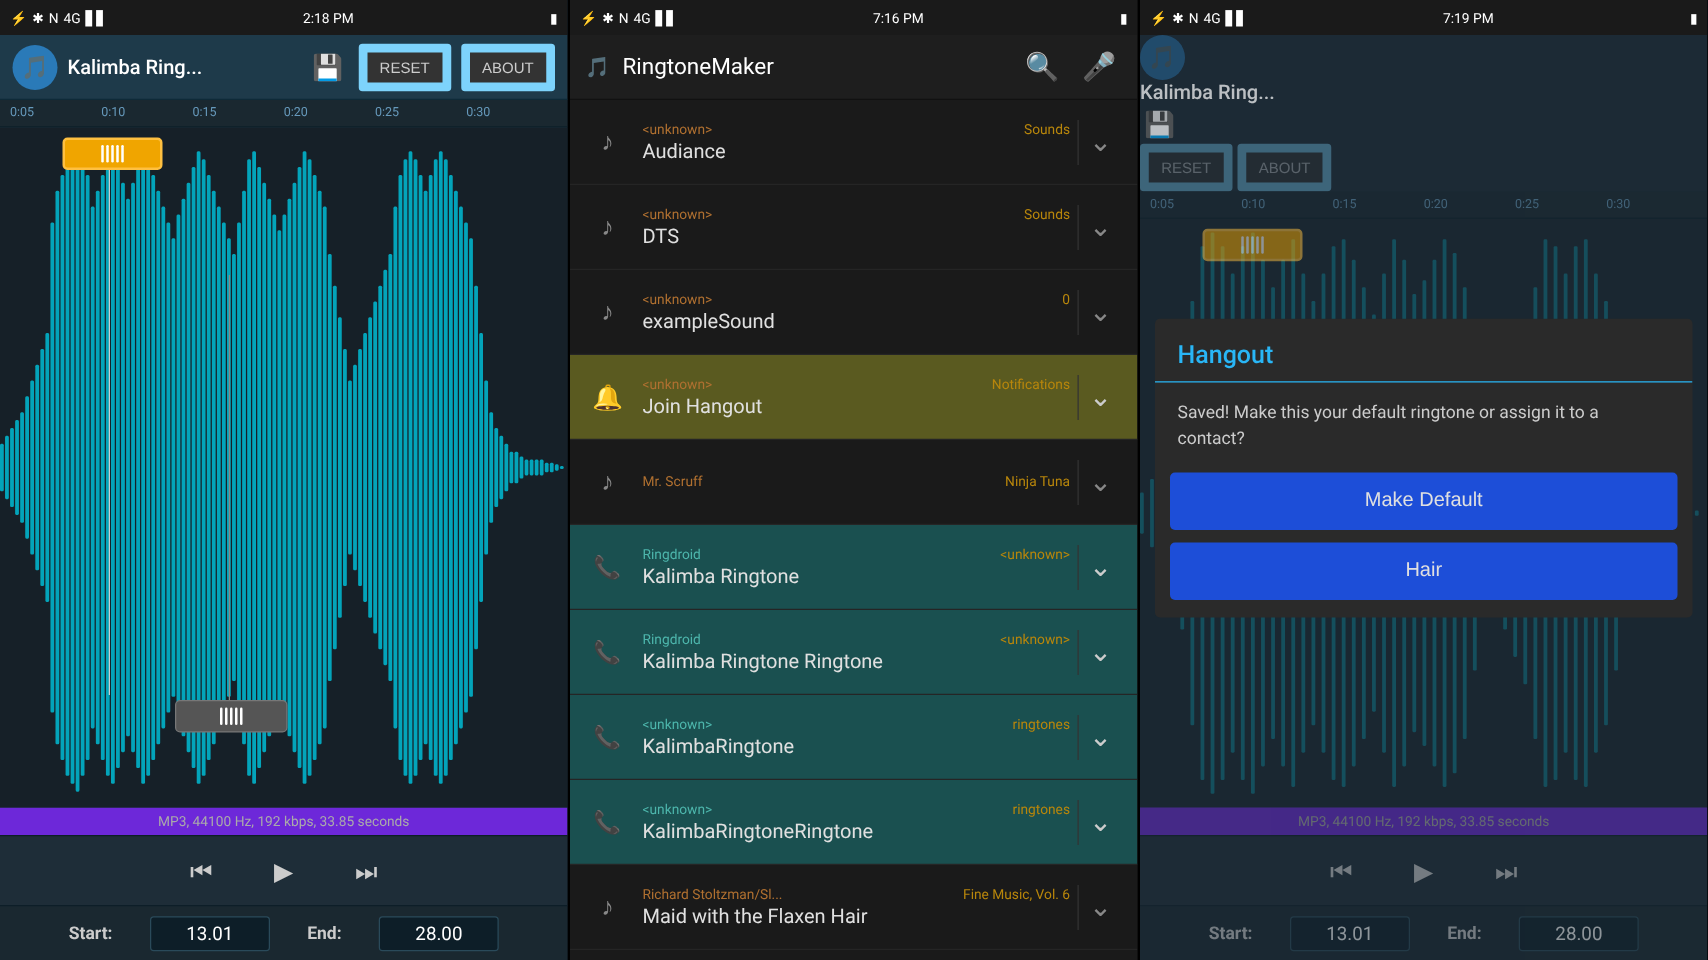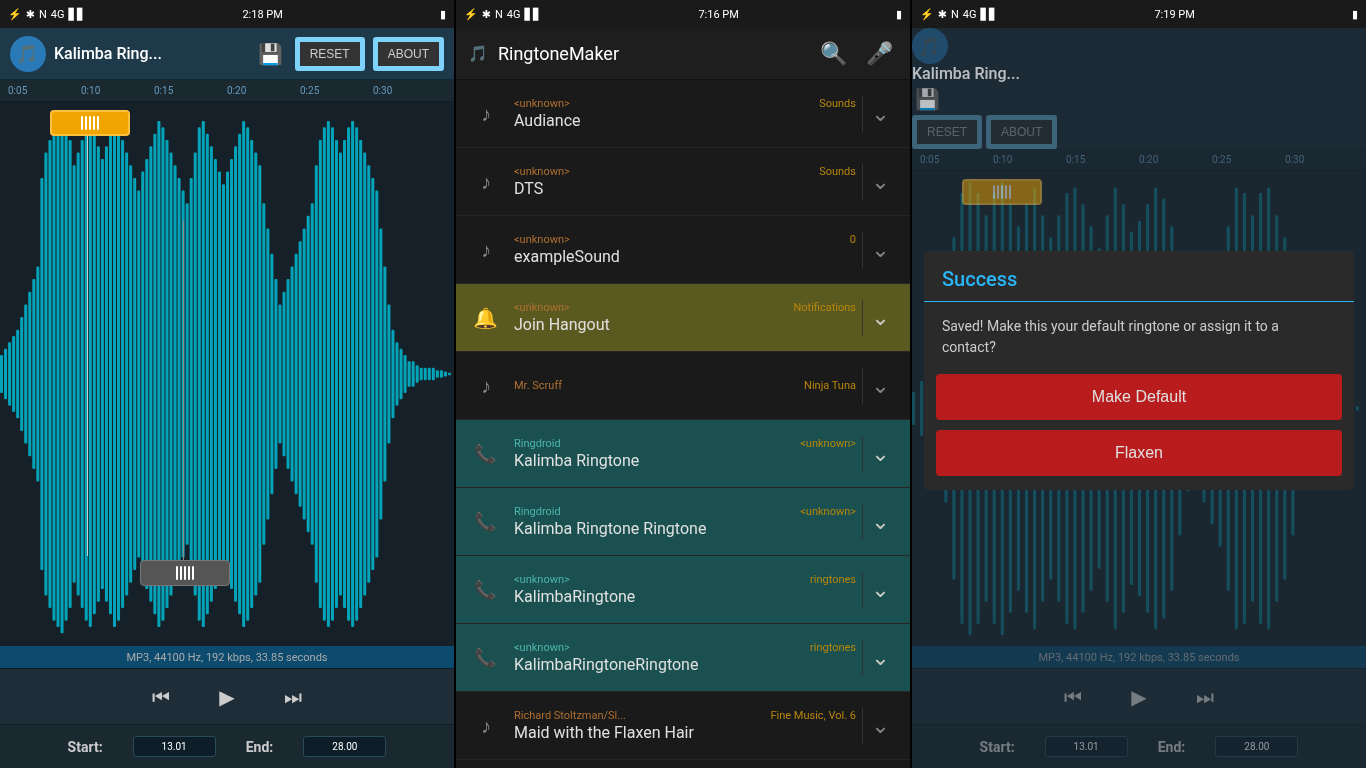--- a/index.html
+++ b/index.html
@@ -67,21 +67,21 @@
       text-overflow: ellipsis;
     }
     .app-bar .save-icon {
       width: 32px;
       height: 32px;
       display: flex; align-items: center; justify-content: center;
       color: #aaa;
       font-size: 20px;
     }
     .app-bar .btn-reset, .app-bar .btn-about {
-      border: 5px solid #7dd3fc;
+      border: 7px solid #7dd3fc;
       background: #333;
       color: #ccc;
       padding: 5px 10px;
       font-size: 12px;
       cursor: pointer;
       border-radius: 3px;
     }
 
     
     .timeline-ruler {
@@ -165,21 +165,21 @@
       bottom: 86px;
       left: 183px;
       width: 1px;
       height: 340px;
       background: #888;
       z-index: 5;
     }
 
     .audio-info {
       height: 22px;
-      background: #0c4a6e;
+      background: #6d28d9;
       display: flex;
       align-items: center;
       justify-content: center;
       font-size: 11px;
       color: #aaa;
     }
 
     .player-controls {
       height: 56px;
       background: #1e2d38;
@@ -208,21 +208,21 @@
       color: #ccc;
       border-top: 1px solid #0d1e28;
     }
     .start-end-bar .label { color: #ccc; font-weight: bold; }
     .start-end-bar .value {
       background: #0d1e28;
       border: 1px solid #2a4a5a;
       color: #fff;
       padding: 4px 28px;
       border-radius: 3px;
-      font-size: 10px;
+      font-size: 15px;
       min-width: 60px;
       text-align: center;
     }
 
     
     .panel2 { background: #1a1a1a; }
 
     .panel2 .app-bar2 {
       height: 52px;
       background: #1e1e1e;
@@ -332,21 +332,21 @@
       padding: 14px 18px 16px;
       font-size: 14px;
       color: #ccc;
       line-height: 1.5;
     }
     .dialog-btn {
       display: block;
       width: calc(100% - 24px);
       margin: 0 12px 10px;
       padding: 14px;
-      background: #b91c1c;
+      background: #1d4ed8;
       border: none;
       border-radius: 4px;
       color: #e0e0e0;
       font-size: 16px;
       text-align: center;
       cursor: pointer;
     }
     .dialog-btn:last-child { margin-bottom: 14px; }
 
     
@@ -822,24 +822,24 @@
       <div class="scrubber-lines">
         <div class="scrubber-line"></div>
         <div class="scrubber-line"></div>
         <div class="scrubber-line"></div>
         <div class="scrubber-line"></div>
         <div class="scrubber-line"></div>
       </div>
     </div>
 
     <div class="dialog-overlay">
-      <div class="dialog-title">Success</div>
+      <div class="dialog-title">Hangout</div>
       <div class="dialog-message">Saved! Make this your default ringtone or assign it to a contact?</div>
       <button class="dialog-btn">Make Default</button>
-      <button class="dialog-btn">Flaxen</button>
+      <button class="dialog-btn">Hair</button>
     </div>
   </div>
 
   <div class="audio-info" style="opacity:0.5;">MP3, 44100 Hz, 192 kbps, 33.85 seconds</div>
 
   <div class="player-controls" style="opacity:0.5;">
     <div class="ctrl-btn">⏮</div>
     <div class="ctrl-btn">▶</div>
     <div class="ctrl-btn">⏭</div>
   </div>

